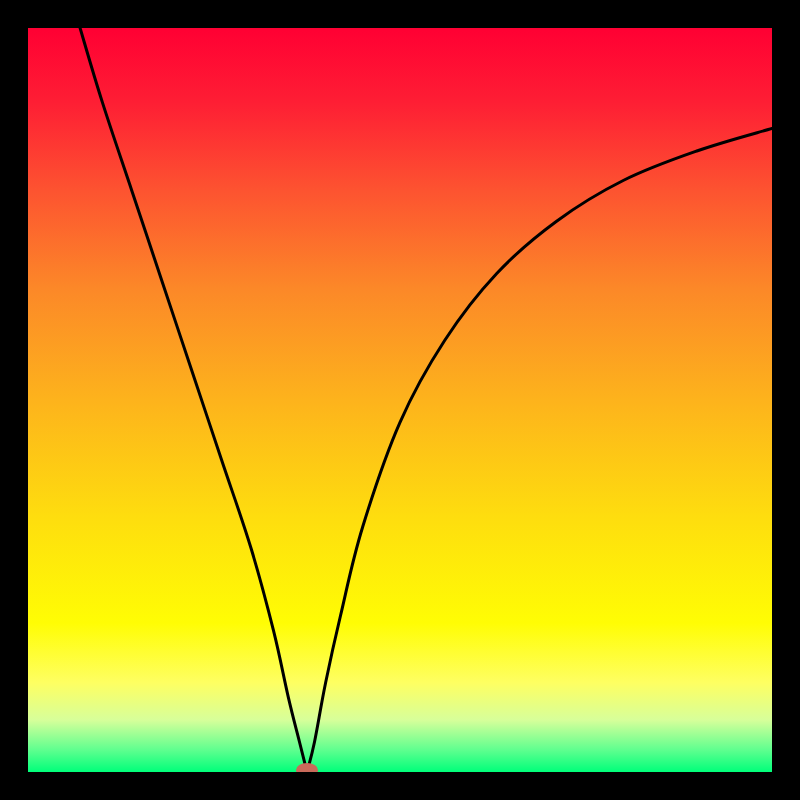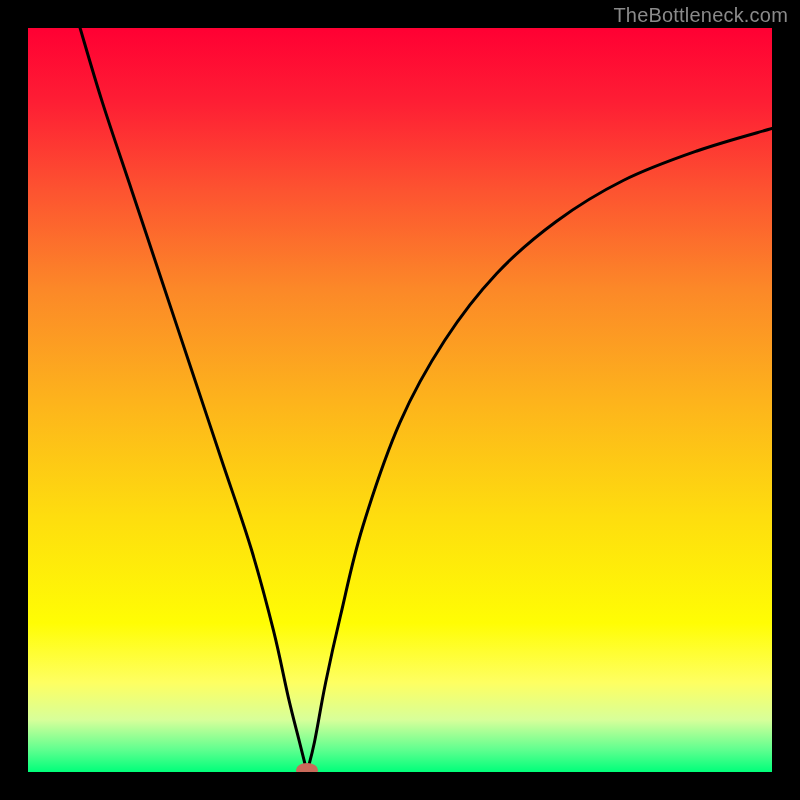--- a/index.html
+++ b/index.html
@@ -64,15 +64,14 @@
       <g id="curve-group">
           <path d="M 52.080000000000005 0 C 56.09760000000001 13.391999999999996, 65.0256 44.93759999999999, 74.4 74.39999999999998 C 83.77440000000001 103.86239999999997, 93.44640000000001 131.53919999999994, 104.16000000000001 163.67999999999995 C 114.87360000000001 195.82079999999996, 123.20639999999999 220.81919999999997, 133.92 252.95999999999998 C 144.6336 285.1008, 152.9664 310.09919999999994, 163.68 342.23999999999995 C 174.39360000000002 374.38079999999997, 182.7264 399.3792, 193.44 431.52000000000004 C 204.15359999999998 463.66080000000005, 213.82559999999998 489.99839999999995, 223.2 520.8 C 232.5744 551.6016, 238.824 575.856, 245.52 602.64 C 252.216 629.424, 255.7128 649.5120000000001, 260.4 669.6 C 265.0872 689.688, 268.212 700.848, 271.56 714.24 C 274.908 727.6320000000001, 277.6608 738.6432, 279 744" fill="none" stroke="#000000" stroke-width="3" stroke-linecap="round" stroke-linejoin="round"></path>
           <path d="M 279 744 C 280.3392 738.6432, 283.092 730.3104, 286.44 714.24 C 289.788 698.1696000000001, 292.9128 677.4864, 297.6 654.72 C 302.28720000000004 631.9536, 305.784 615.8832, 312.47999999999996 587.76 C 319.17599999999993 559.6368, 324.0864 533.2992, 334.8 498.48 C 345.5136 463.6608, 357.2688 427.8, 372 394.32 C 386.7312 360.84, 399.23040000000003 339.264, 416.64000000000004 312.48 C 434.04960000000005 285.696, 448.63200000000006 266.94719999999995, 468.72 245.51999999999998 C 488.808 224.09279999999998, 505.47360000000003 210.18000000000006, 528.24 193.44000000000005 C 551.0064 176.70000000000005, 569.7552000000001 165.2424, 595.2 152.51999999999998 C 620.6448 139.79759999999996, 642.816 132.13439999999997, 669.6 122.75999999999999 C 696.384 113.38560000000001, 730.608 104.45760000000004, 744 100.44000000000005" fill="none" stroke="#000000" stroke-width="3" stroke-linecap="round" stroke-linejoin="round"></path>
         </g>
       <g id="marker-group">
           <ellipse cx="279" cy="742" rx="11" ry="7" fill="#c96a5a"></ellipse>
         </g>
     </svg>
   </div>
 
-  <div class="watermark">TheBottleneck.com</div>
 
 </div>
 
 </body></html>

